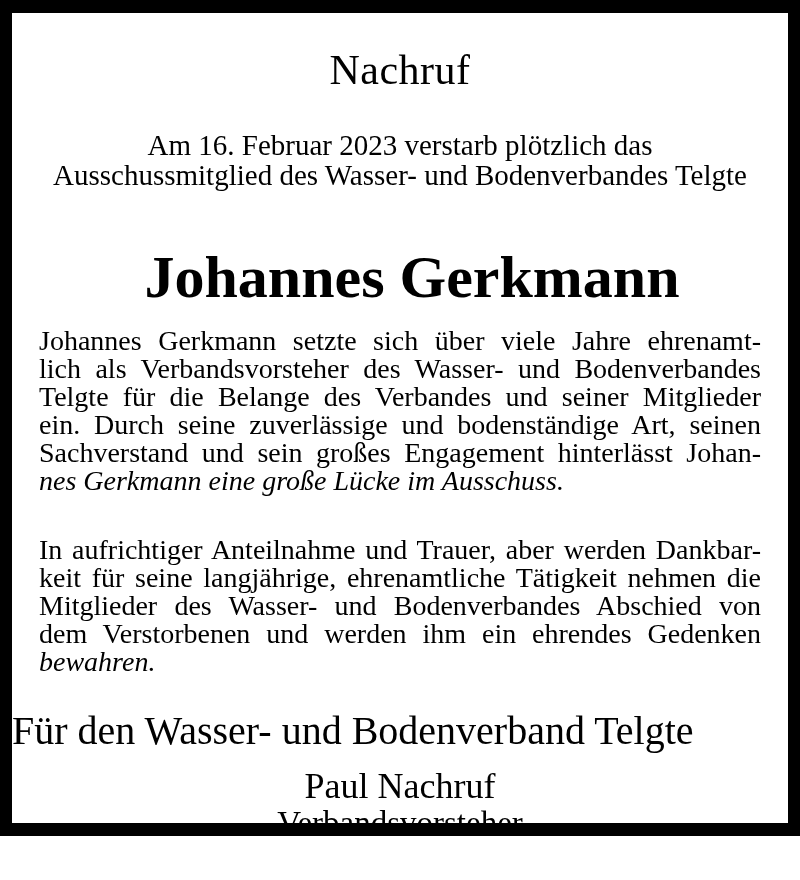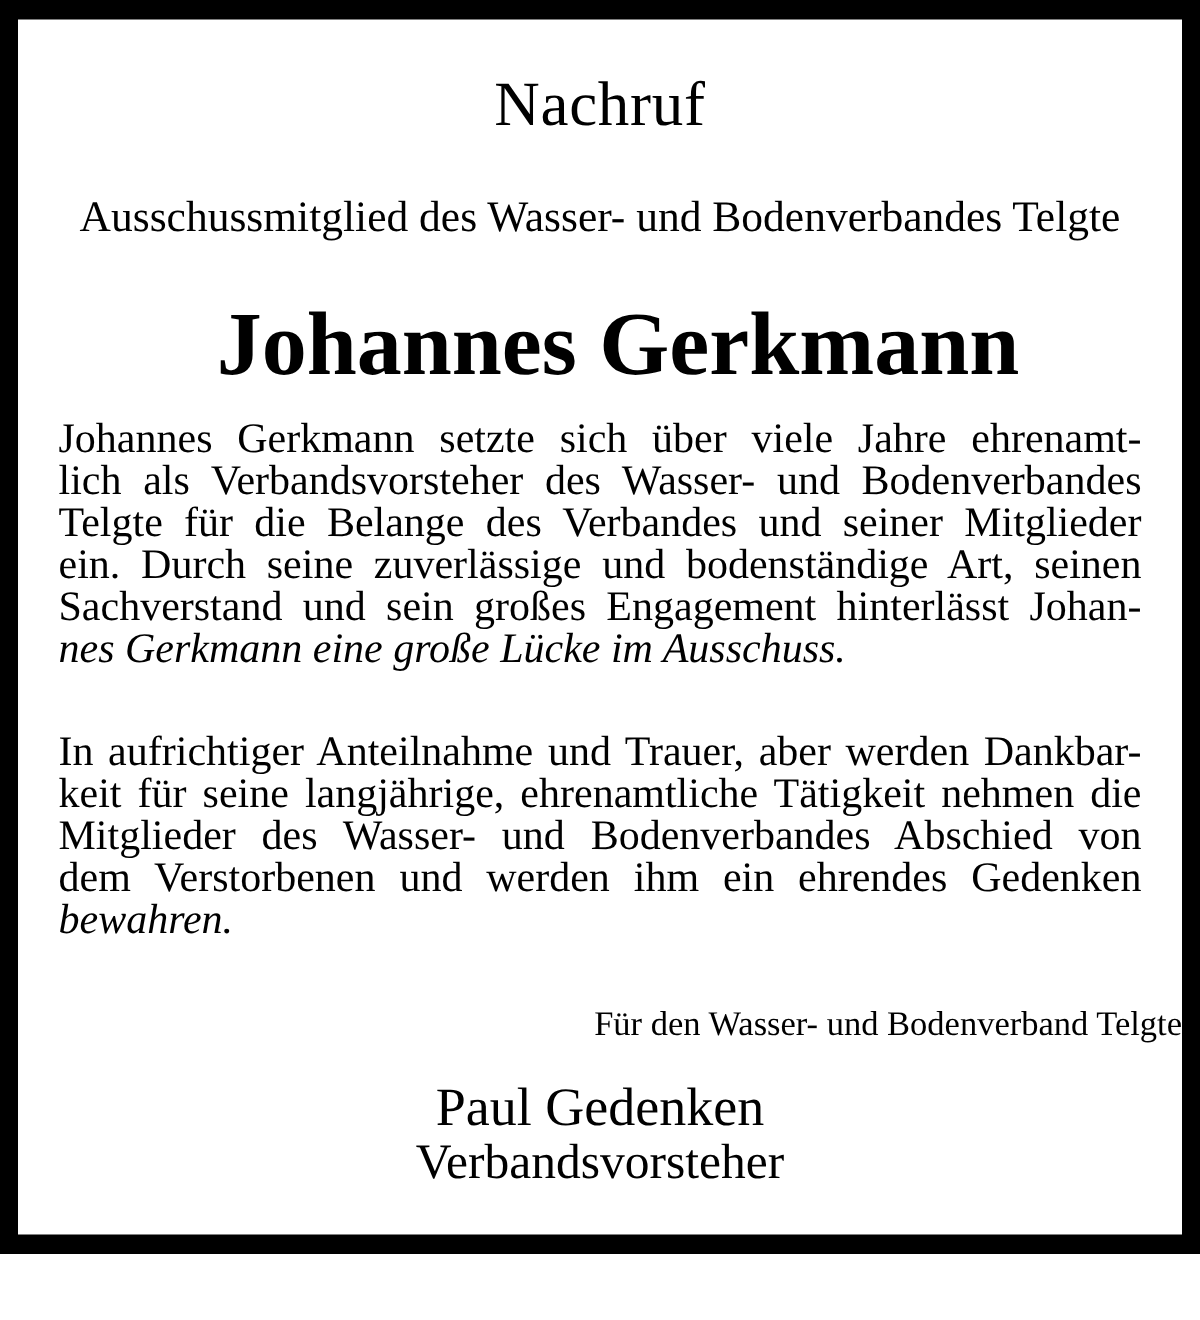--- a/index.html
+++ b/index.html
@@ -29,21 +29,21 @@
     text-align: center;
     letter-spacing: 0.5px;
   }
   .intro {
     margin-top: 38px;
     text-align: center;
     font-size: 29px;
     line-height: 30px;
   }
   .name {
-    margin: 38px 0 0 0;
+    margin: 56px 0 0 0;
     font-size: 60px;
     line-height: 62px;
     font-weight: bold;
     text-align: center;
     padding-left: 24px;
   }
   .para {
     margin: 19px 27px 0 27px;
     font-size: 28px;
     line-height: 28px;
@@ -57,22 +57,22 @@
     text-justify: inter-word;
     white-space: normal;
   }
   .jl-last {
     text-align: left;
     text-align-last: left;
     font-style: italic;
   }
   .closing {
     margin-top: 38px;
-    text-align: right;
-    font-size: 23px;
+    text-align: left;
+    font-size: 40px;
     line-height: 34px;
   }
   .sig {
     margin-top: 18px;
     text-align: center;
   }
   .sig-name {
     font-size: 36px;
     line-height: 40px;
   }
@@ -82,20 +82,21 @@
   }
 </style>
 </head>
 <body>
 
 <div class="frame">
 
   <h1 class="kind">Nachruf</h1>
 
   <div class="intro">
+    <div>Am 16. Februar 2023 verstarb plötzlich das</div>
     <div>Ausschussmitglied des Wasser- und Bodenverbandes Telgte</div>
   </div>
 
   <h2 class="name">Johannes Gerkmann</h2>
 
   <div class="para">
     <div class="jl">Johannes Gerkmann setzte sich über viele Jahre ehrenamt-</div>
     <div class="jl">lich als Verbandsvorsteher des Wasser- und Bodenverbandes</div>
     <div class="jl">Telgte für die Belange des Verbandes und seiner Mitglieder</div>
     <div class="jl">ein. Durch seine zuverlässige und bodenständige Art, seinen</div>
@@ -107,17 +108,17 @@
     <div class="jl">In aufrichtiger Anteilnahme und Trauer, aber werden Dankbar-</div>
     <div class="jl">keit für seine langjährige, ehrenamtliche Tätigkeit nehmen die</div>
     <div class="jl">Mitglieder des Wasser- und Bodenverbandes Abschied von</div>
     <div class="jl">dem Verstorbenen und werden ihm ein ehrendes Gedenken</div>
     <div class="jl jl-last">bewahren.</div>
   </div>
 
   <div class="closing">Für den Wasser- und Bodenverband Telgte</div>
 
   <div class="sig">
-    <div class="sig-name">Paul Gedenken</div>
+    <div class="sig-name">Paul Nachruf</div>
     <div class="sig-title">Verbandsvorsteher</div>
   </div>
 
 </div>
 
 </body></html>

